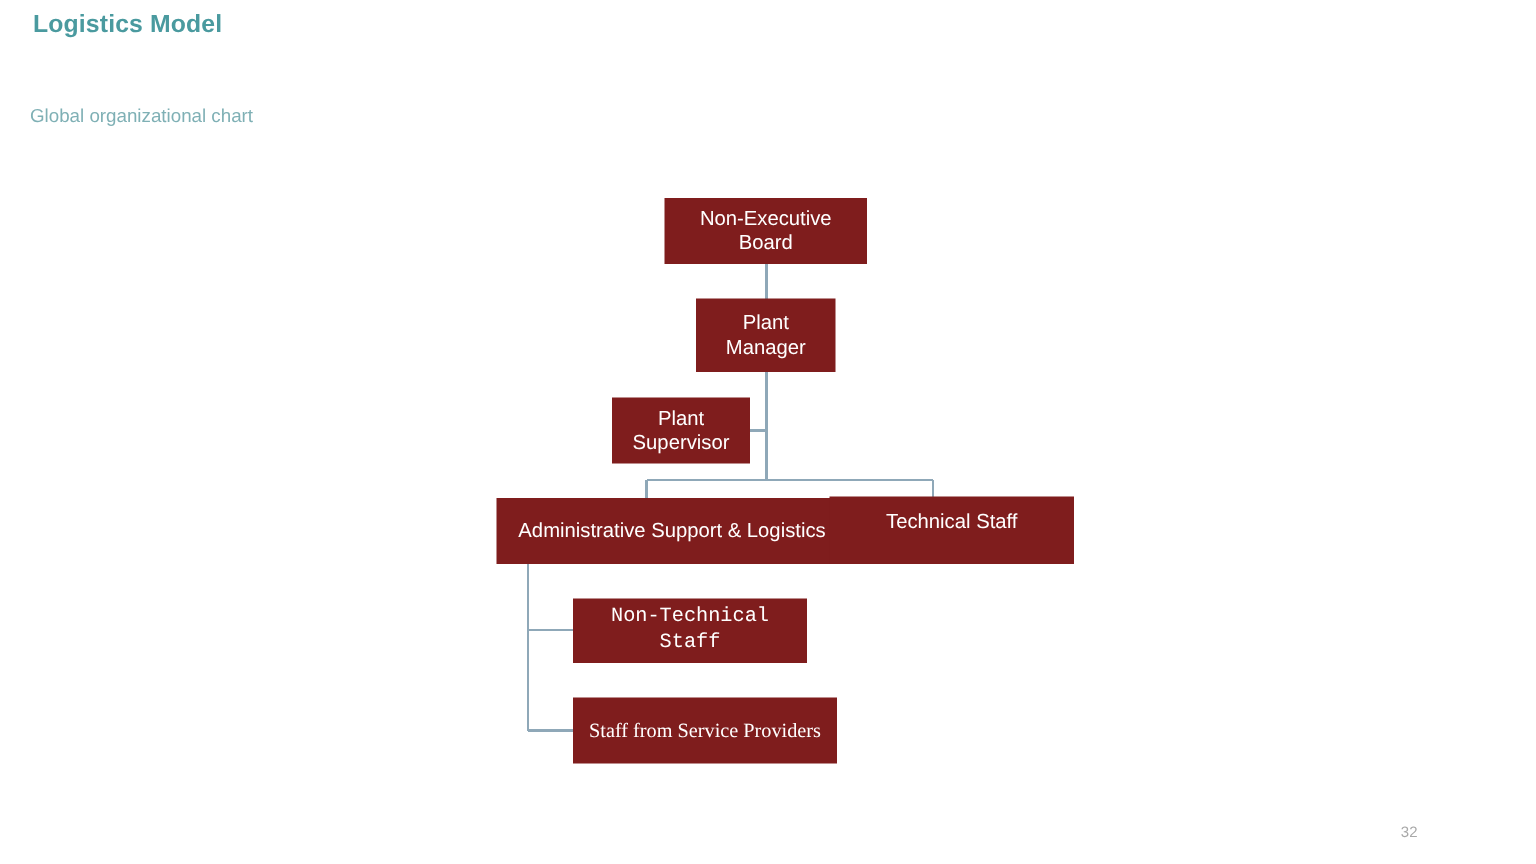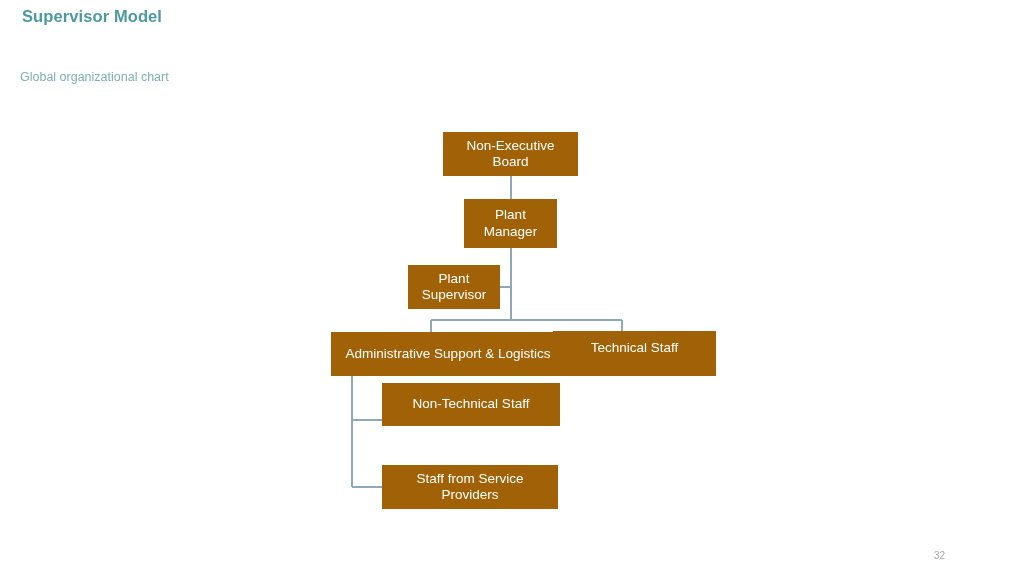--- a/index.html
+++ b/index.html
@@ -64,21 +64,21 @@
   }
   .connectors {
     position: absolute;
     left: 0; top: 0;
     width: 1024px;
     height: 576px;
     pointer-events: none;
   }
   .node {
     position: absolute;
-    background: #a16207;
+    background: #7f1d1d;
     color: #ffffff;
     font-size: 13.5px;
     line-height: 1.22;
     text-align: center;
     display: flex;
     align-items: center;
     justify-content: flex-start;
     padding: 0 6px;
     box-sizing: border-box;
   }
@@ -99,21 +99,21 @@
     font-size: 10px;
     color: #a8a8a8;
   }
 </style>
 </head>
 <body>
 
 <div class="slide">
 
   <div class="header">
-    <div class="slide-title">Supervisor Model</div>
+    <div class="slide-title">Logistics Model</div>
   </div>
 
   <div class="section-label">Global organizational chart</div>
 
   <div class="chart-area">
 
     <svg class="connectors" width="1024" height="576" viewBox="0 0 1024 576">
       <g stroke="#8fa8b8" stroke-width="1.4" fill="none" shape-rendering="crispEdges">
 
         <line x1="511" y1="176" x2="511" y2="199"></line>
@@ -145,25 +145,25 @@
     </div>
 
     <div class="node" style="left:331px; top:332px; width:234px; height:44px;">
       <span class="node-label">Administrative Support &amp; Logistics</span>
     </div>
 
     <div class="node align-top" style="left:553px; top:331px; width:163px; height:45px;">
       <span class="node-label">Technical Staff</span>
     </div>
 
-    <div class="node" style="left:382px; top:383px; width:178px; height:43px;">
+    <div class="node" style="left:382px; top:399px; width:156px; height:43px;font-family:Liberation Mono, monospace;">
       <span class="node-label">Non-Technical Staff</span>
     </div>
 
-    <div class="node" style="left:382px; top:465px; width:176px; height:44px;">
+    <div class="node" style="left:382px; top:465px; width:176px; height:44px;font-family:Liberation Serif, serif;">
       <span class="node-label">Staff from Service Providers</span>
     </div>
 
   </div>
 
   <div class="page-number">32</div>
 
 </div>
 
 </body></html>

